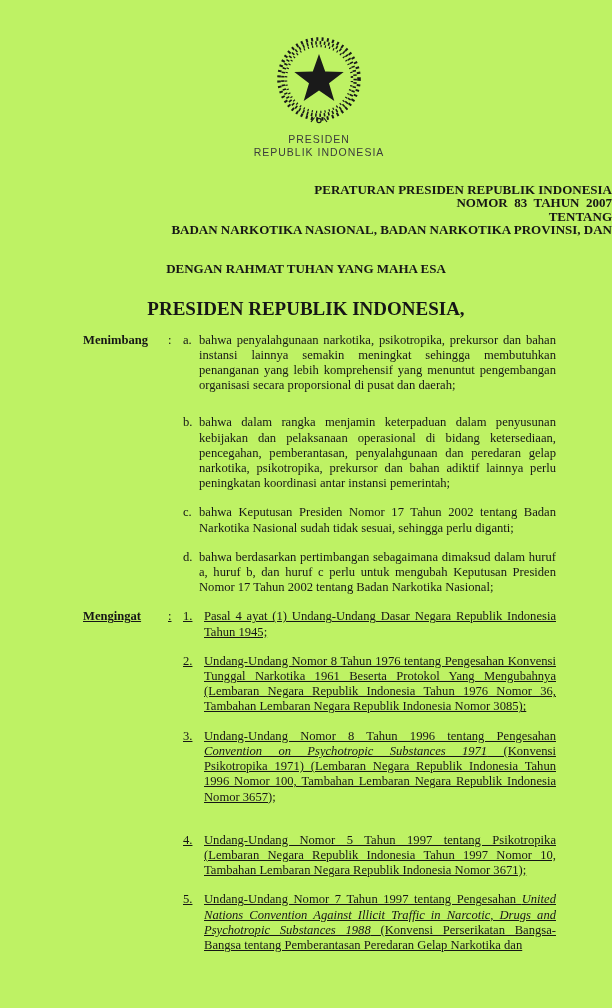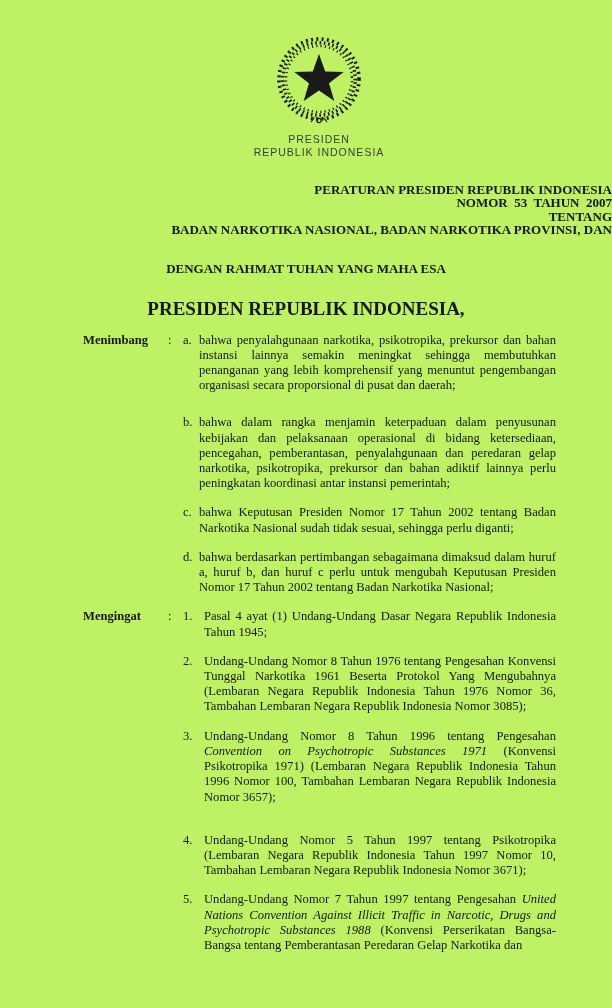--- a/index.html
+++ b/index.html
@@ -56,21 +56,21 @@
     font-weight: bold;
     font-size: 19px;
   }
   
   .content {
     margin: 13px 56px 0 83px;
     font-size: 12.6px;
     line-height: 15.2px;
   }
   .section { display: flex; }
-  .section + .section { margin-top: 14px; }
+  .section + .section { margin-top: 14px; text-decoration: underline; }
   .section-label {
     flex: none;
     width: 85px;
     font-weight: bold;
   }
   .section-colon { flex: none; width: 15px; }
   .section-items { flex: 1; min-width: 0; }
   .item { display: flex; margin-bottom: 14px; }
   .item:last-child { margin-bottom: 0; }
   .item .marker { flex: none; width: 16px; }
@@ -99,21 +99,21 @@
       </svg>
     </div>
     <div class="org-lines">
       <div>PRESIDEN</div>
       <div>REPUBLIK INDONESIA</div>
     </div>
   </div>
 
   <div class="title-block">
     <div class="title-line">PERATURAN PRESIDEN REPUBLIK INDONESIA</div>
-    <div class="title-line">NOMOR  53  TAHUN  2007</div>
+    <div class="title-line">NOMOR  83  TAHUN  2007</div>
     <div class="title-line">TENTANG</div>
     <div class="title-line">BADAN NARKOTIKA NASIONAL, BADAN NARKOTIKA PROVINSI, DAN</div>
   </div>
 
   <div class="invocation">DENGAN RAHMAT TUHAN YANG MAHA ESA</div>
   <div class="salutation">PRESIDEN REPUBLIK INDONESIA,</div>
 
   <div class="content">
 
     <div class="section">

